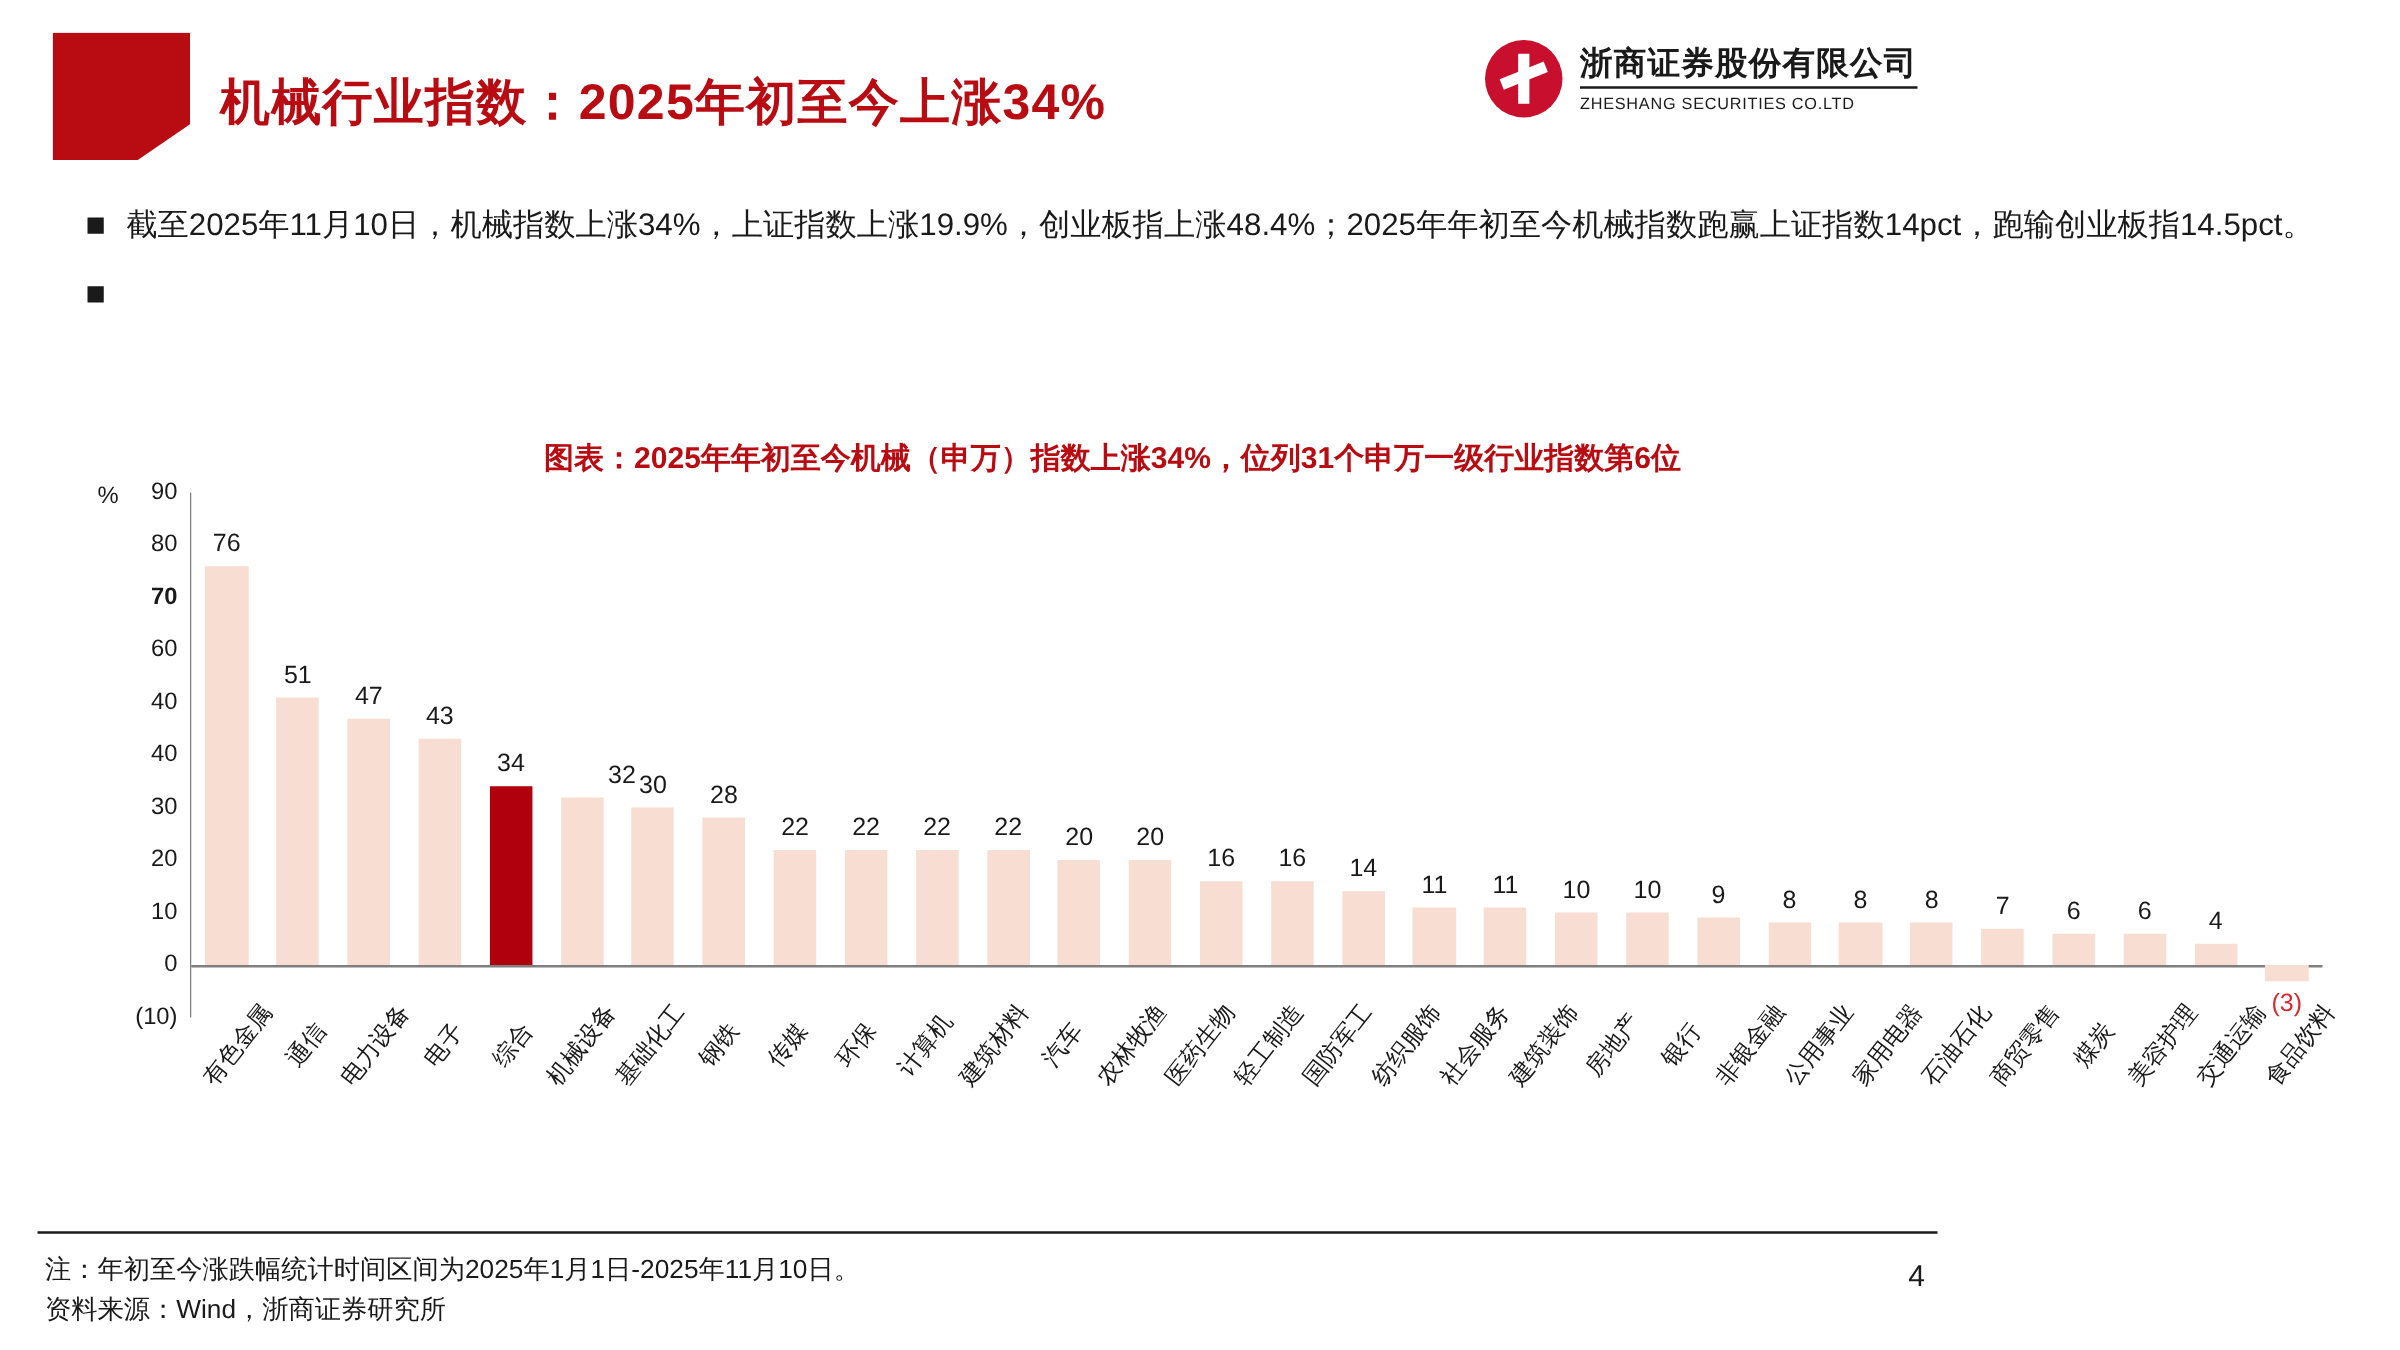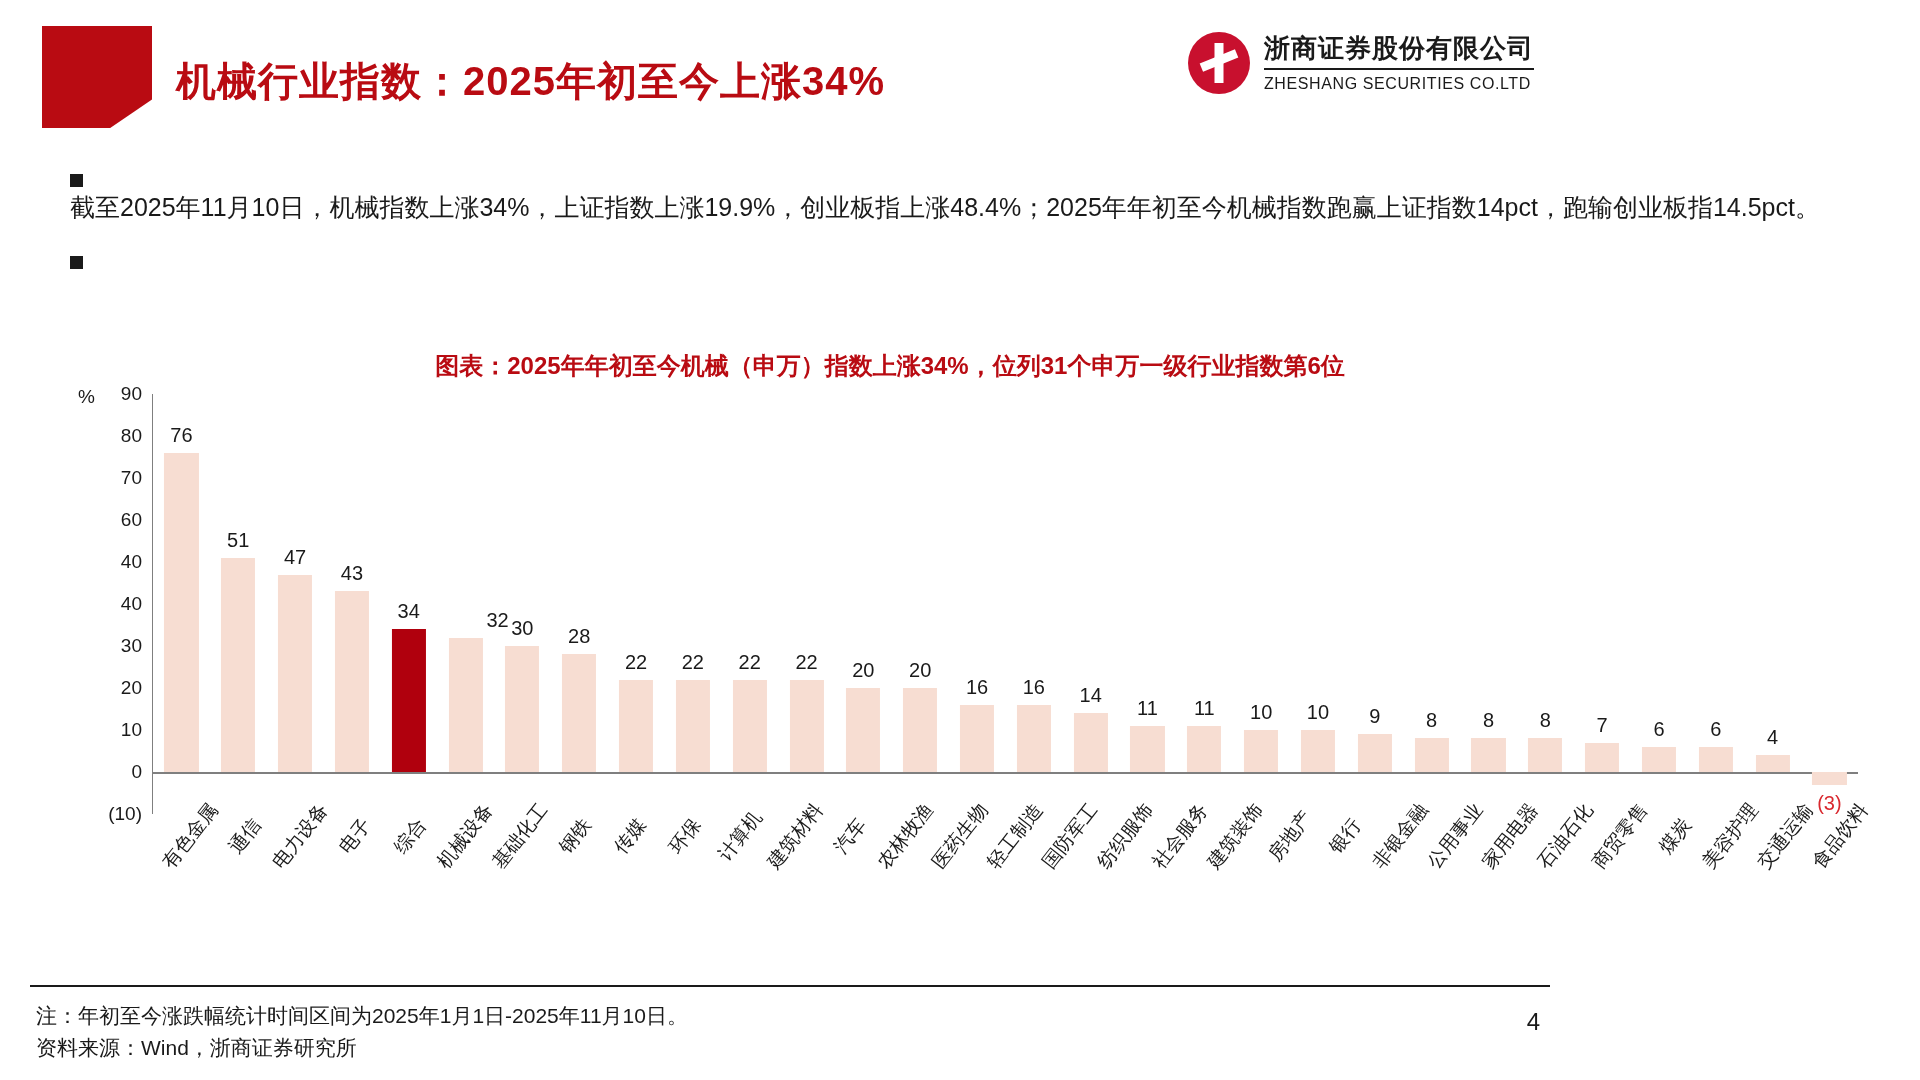--- a/index.html
+++ b/index.html
@@ -72,37 +72,36 @@
   .logo-text { line-height: 1.2; }
   .logo-cn {
     font-size: 26px;
     font-weight: bold;
     color: #1a1a1a;
     letter-spacing: 1px;
     border-bottom: 2px solid #1a1a1a;
     padding-bottom: 3px;
   }
   .logo-en {
-    font-size: 16px;
+    font-size: 13px;
     color: #1a1a1a;
     letter-spacing: 0.6px;
     margin-top: 4px;
   }
 
   
   .bullets {
     position: absolute;
     left: 70px; top: 160px;
     width: 1800px;
   }
   .bullet {
     display: flex;
     align-items: flex-start;
     margin-bottom: 14px;
-    flex-direction: column;
   }
   .bullet-sq {
     flex: 0 0 auto;
     width: 13px; height: 13px;
     background: #1a1a1a;
     margin: 14px 18px 0 0;
   }
   .bullet-text {
     font-size: 25px;
     line-height: 1.62;
@@ -254,21 +253,21 @@
     </div>
   </div>
 
   <div class="chart-title">图表：2025年年初至今机械（申万）指数上涨34%，位列31个申万一级行业指数第6位</div>
 
   <div class="chart-area">
     <div class="axis-unit">%</div>
     <div class="ylabels" id="ylabels">
         <div class="ylab" style="top: 14px;">90</div>
         <div class="ylab" style="top: 56px;">80</div>
-        <div class="ylab" style="top: 98px;">70</div>
+        <div class="ylab" style="top: 98px; font-weight: bold;">70</div>
         <div class="ylab" style="top: 140px;">60</div>
         <div class="ylab" style="top: 182px;">40</div>
         <div class="ylab" style="top: 224px;">40</div>
         <div class="ylab" style="top: 266px;">30</div>
         <div class="ylab" style="top: 308px;">20</div>
         <div class="ylab" style="top: 350px;">10</div>
         <div class="ylab" style="top: 392px;">0</div>
         <div class="ylab" style="top: 434px;">(10)</div>
       </div>
     <div class="plot" id="plot">

